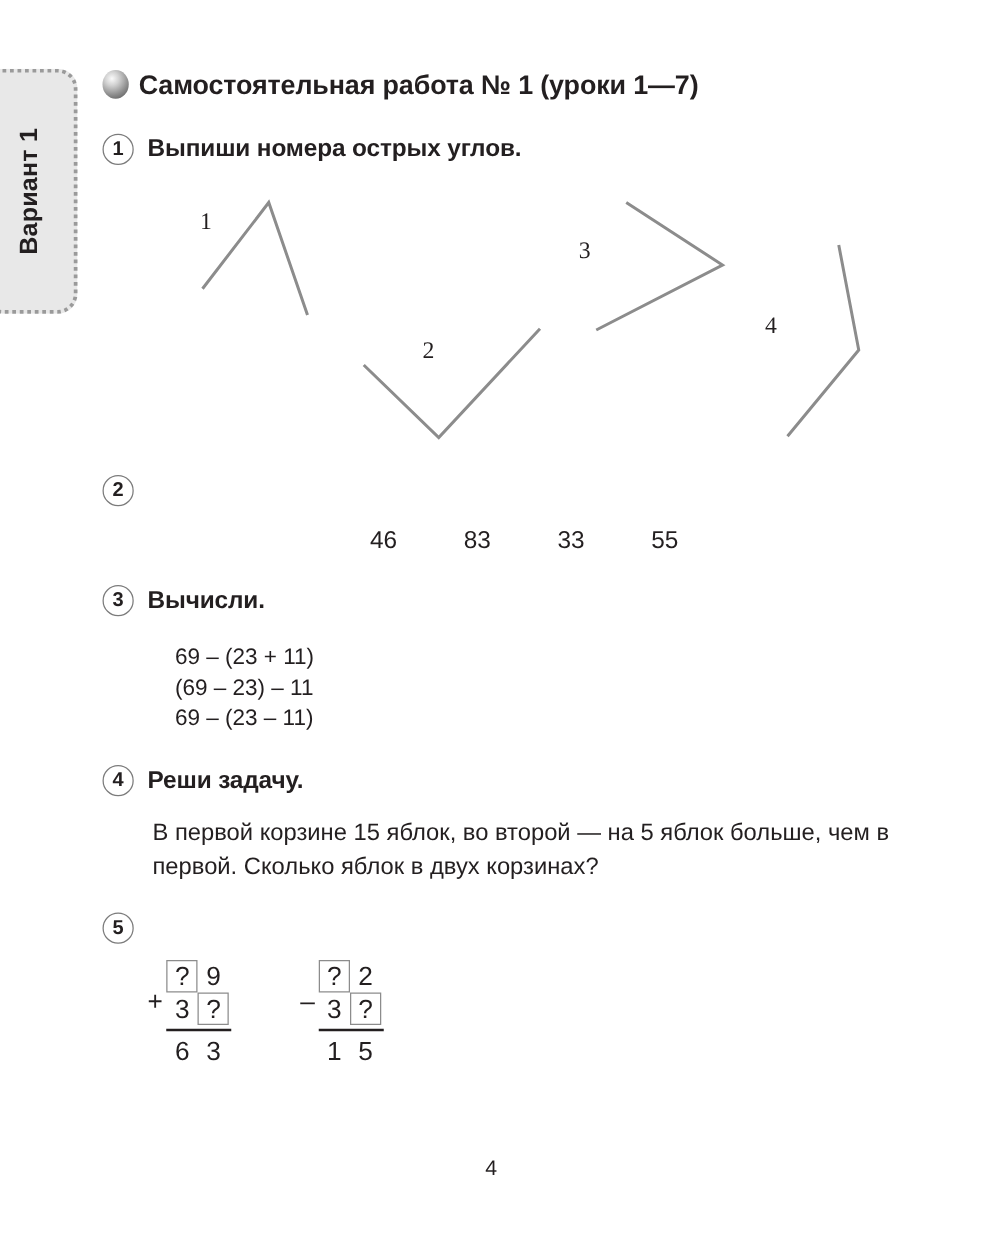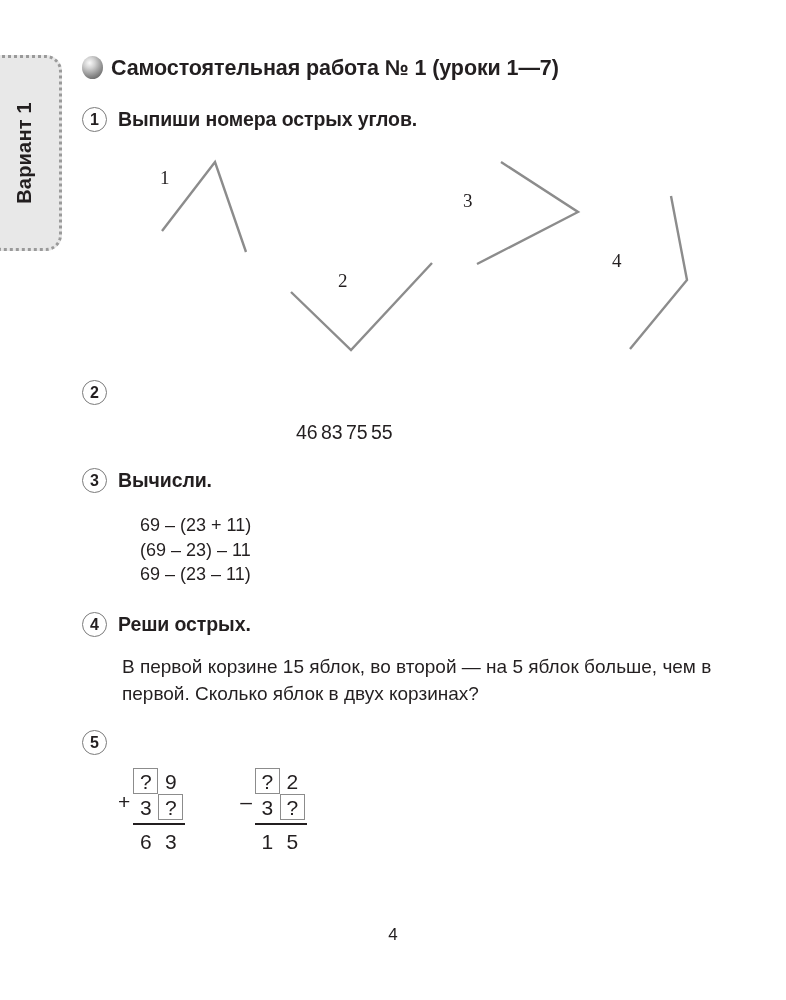--- a/index.html
+++ b/index.html
@@ -110,20 +110,21 @@
     color: #231f20;
     font-family: "Liberation Serif", "DejaVu Serif", serif;
   }
 
   
   #task2-numbers {
     position: absolute;
     left: 296px;
     top: 421px;
     display: flex;
+    gap: 50px;
     font-size: 19.5px;
   }
   #task2-numbers span { display: inline-block; width: 25px; }
 
   
   #task3-expressions {
     position: absolute;
     left: 140px;
     top: 513px;
     font-size: 18px;
@@ -231,40 +232,40 @@
   </div>
 
 <div class="task" style="left:82px; top:380px;">
   <div class="task-head">
     <div class="task-num">2</div>
   </div>
 </div>
 <div id="task2-numbers">
     <span>46</span>
     <span>83</span>
-    <span>75</span>
+    <span>33</span>
     <span>55</span>
   </div>
 
 <div class="task" style="left:82px; top:468px;">
   <div class="task-head">
     <div class="task-num">3</div>
     <div class="task-title">Вычисли.</div>
   </div>
 </div>
 <div id="task3-expressions">
     <div>69 – (23 + 11)</div>
     <div>(69 – 23) – 11</div>
     <div>69 – (23 – 11)</div>
   </div>
 
 <div class="task" style="left:82px; top:612px;">
   <div class="task-head">
     <div class="task-num">4</div>
-    <div class="task-title">Реши острых.</div>
+    <div class="task-title">Реши задачу.</div>
   </div>
 </div>
 <div id="task4-body">В первой корзине 15 яблок, во второй — на 5 яблок больше, чем в первой. Сколько яблок в двух корзинах?</div>
 
 <div class="task" style="left:82px; top:730px;">
   <div class="task-head">
     <div class="task-num">5</div>
   </div>
 </div>
 <div id="task5-sums">

